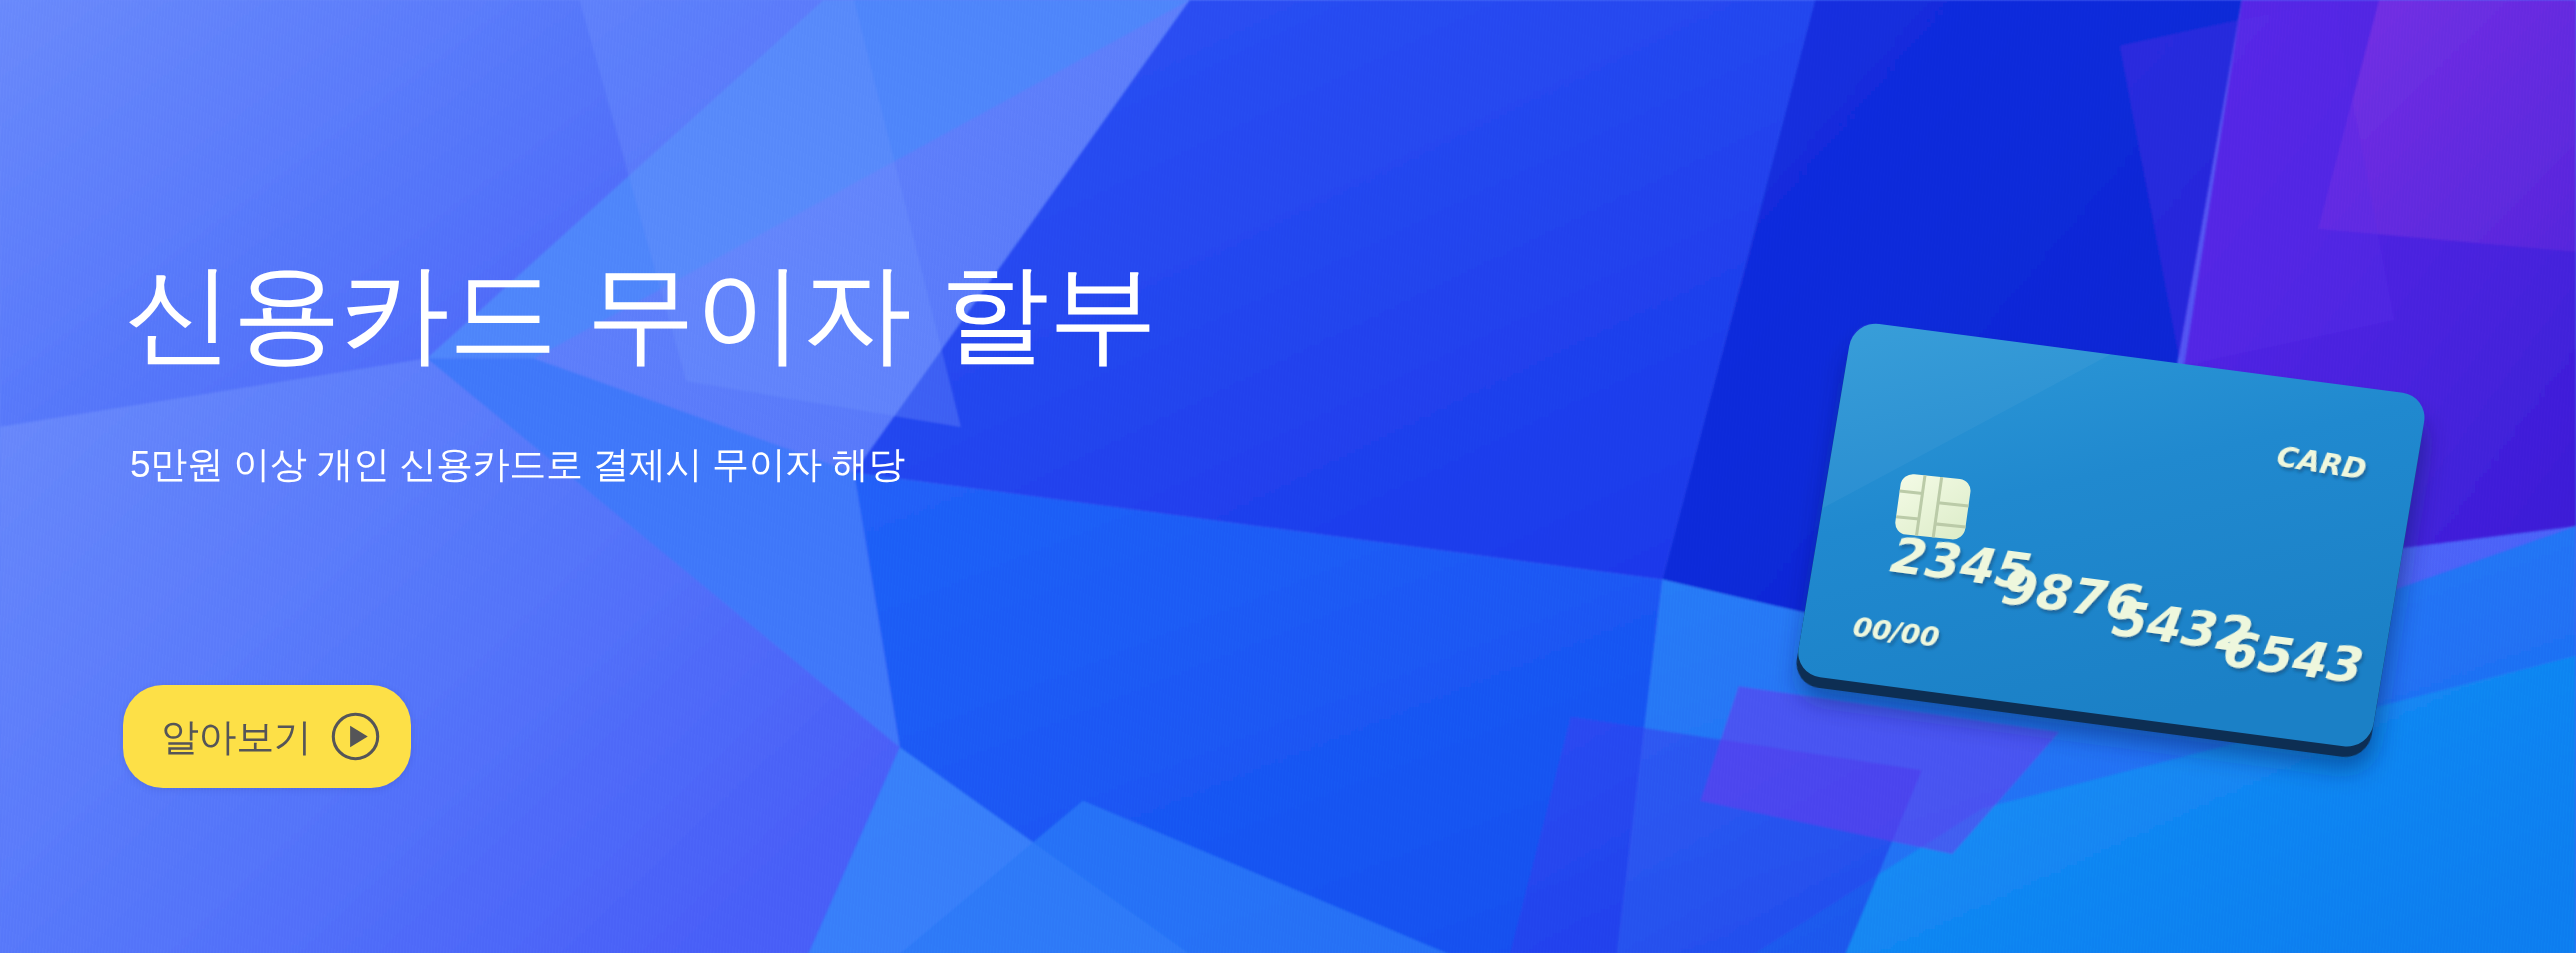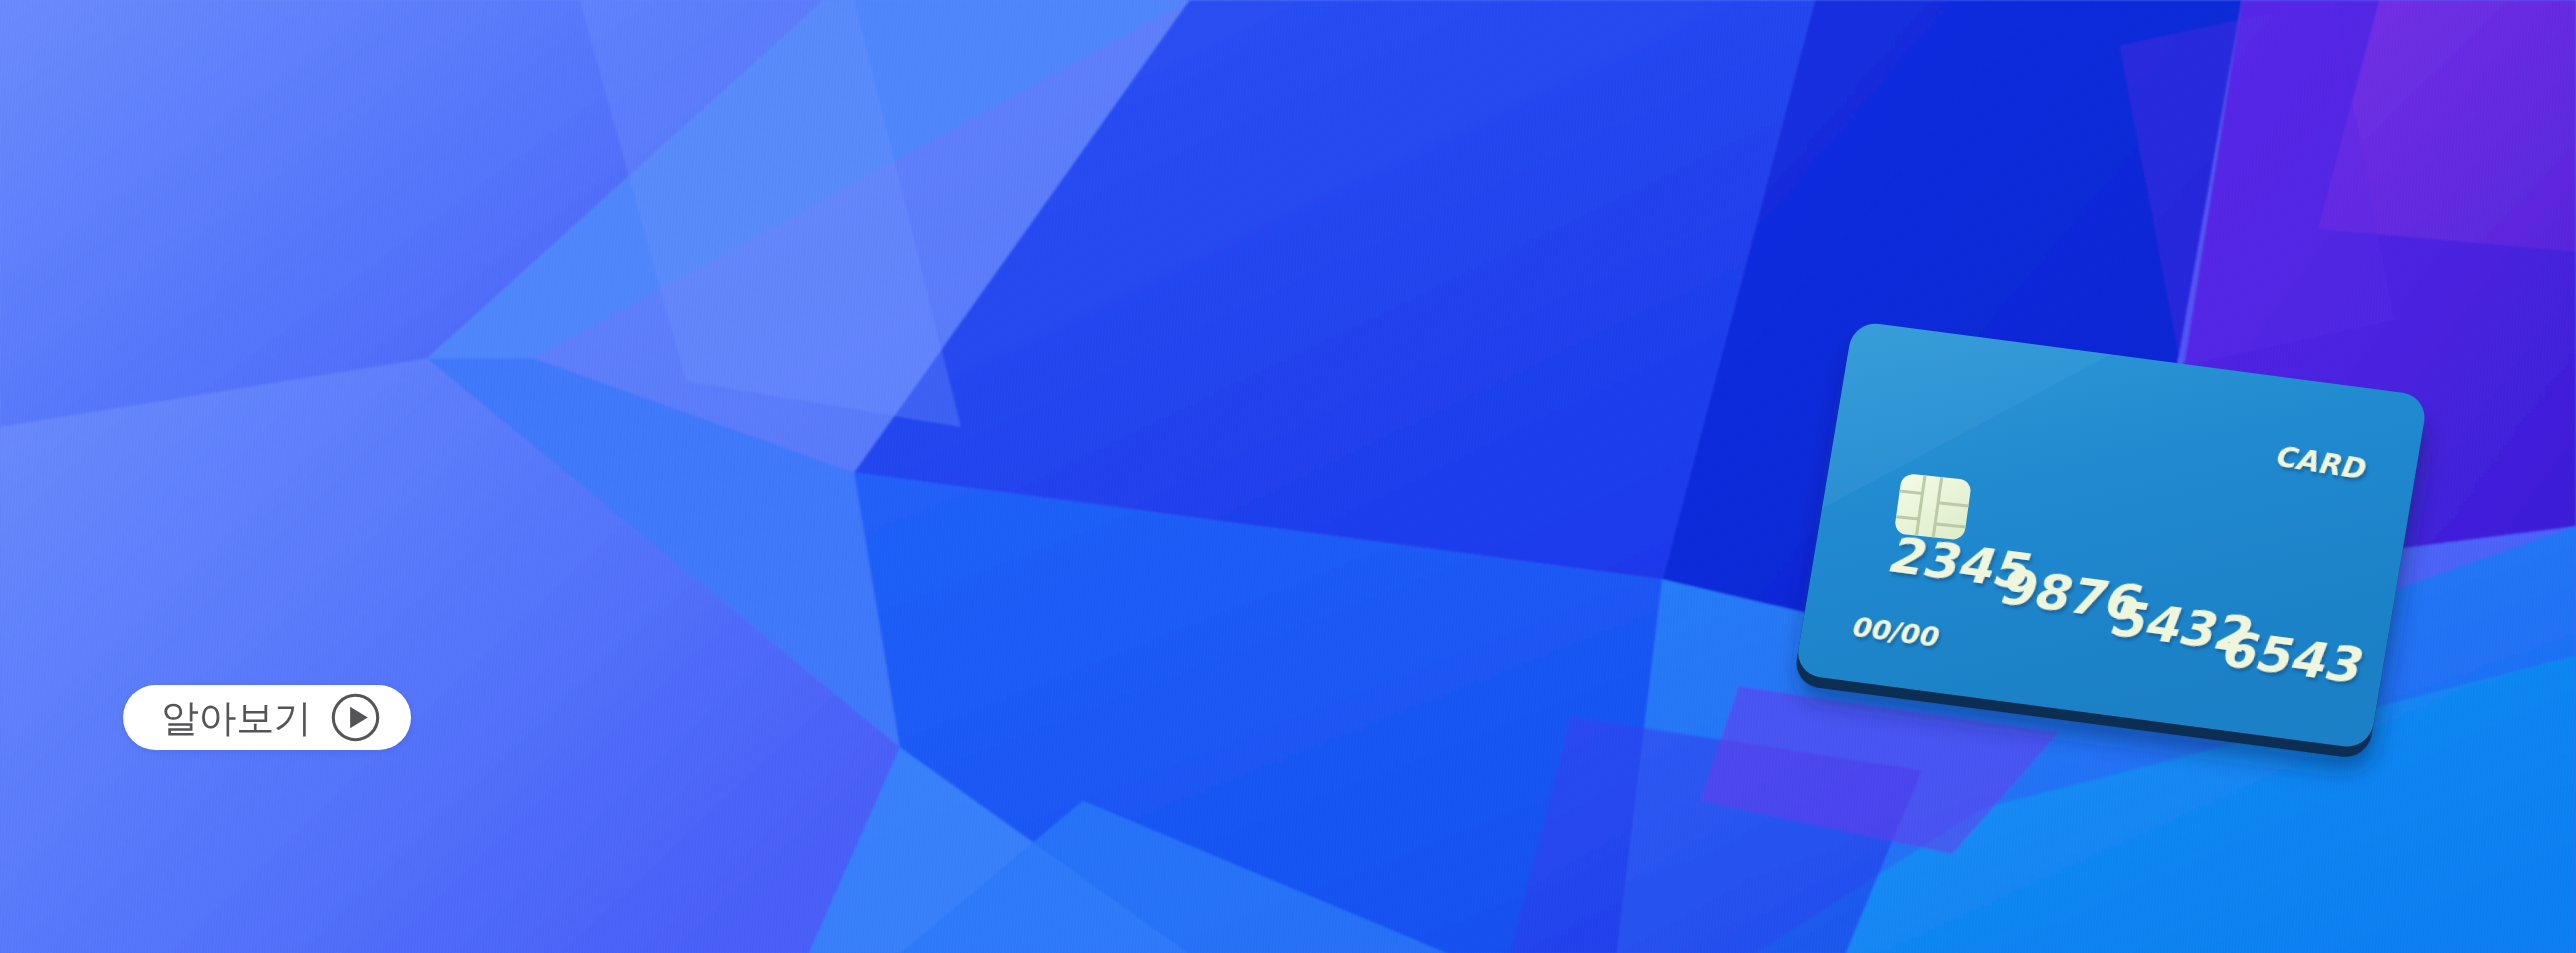--- a/index.html
+++ b/index.html
@@ -72,27 +72,27 @@
     padding-top: 78px;
     padding-left: 6.1px;
     white-space: nowrap;
   }
 
   
   #cta-button {
     position: absolute;
     left: 123px;
     top: 685px;
-    height: 65px;
+    height: 103px;
     box-sizing: border-box;
     display: flex;
     align-items: center;
     gap: 20px;
     padding: 0 30.5px 0 38px;
-    background: #ffffff;
+    background: #fde047;
     border: none;
     border-radius: 40px;
     cursor: pointer;
     z-index: 6;
     box-shadow: 0 1.5px 7.6px rgba(10,20,90,0.10);
   }
 
   #cta-label {
     font-family: "Liberation Sans", "DejaVu Sans", sans-serif;
     font-size: 38px;
@@ -280,20 +280,24 @@
           <text x="250" y="342">9876</text>
           <text x="400" y="364">5432</text>
           <text x="550" y="386">6543</text>
         </g>
 
         <text class="card-num-text" x="66" y="410" font-size="36" fill="#eef7dd" filter="url(#textShadow)">00/00</text>
       </g>
     </svg>
   </div>
 
+  <div id="copy">
+    <h1 id="headline">신용카드 무이자 할부</h1>
+    <p id="subtitle">5만원 이상 개인 신용카드로 결제시 무이자 해당</p>
+  </div>
 
   <button id="cta-button">
     <span id="cta-label">알아보기</span>
     <svg id="cta-play-icon" viewBox="0 0 64 64">
       <circle cx="32" cy="32" r="29" fill="none" stroke="#555558" stroke-width="4"></circle>
       <polygon points="25,18 48,32 25,46" fill="#555558"></polygon>
     </svg>
   </button>
 
 </div>

